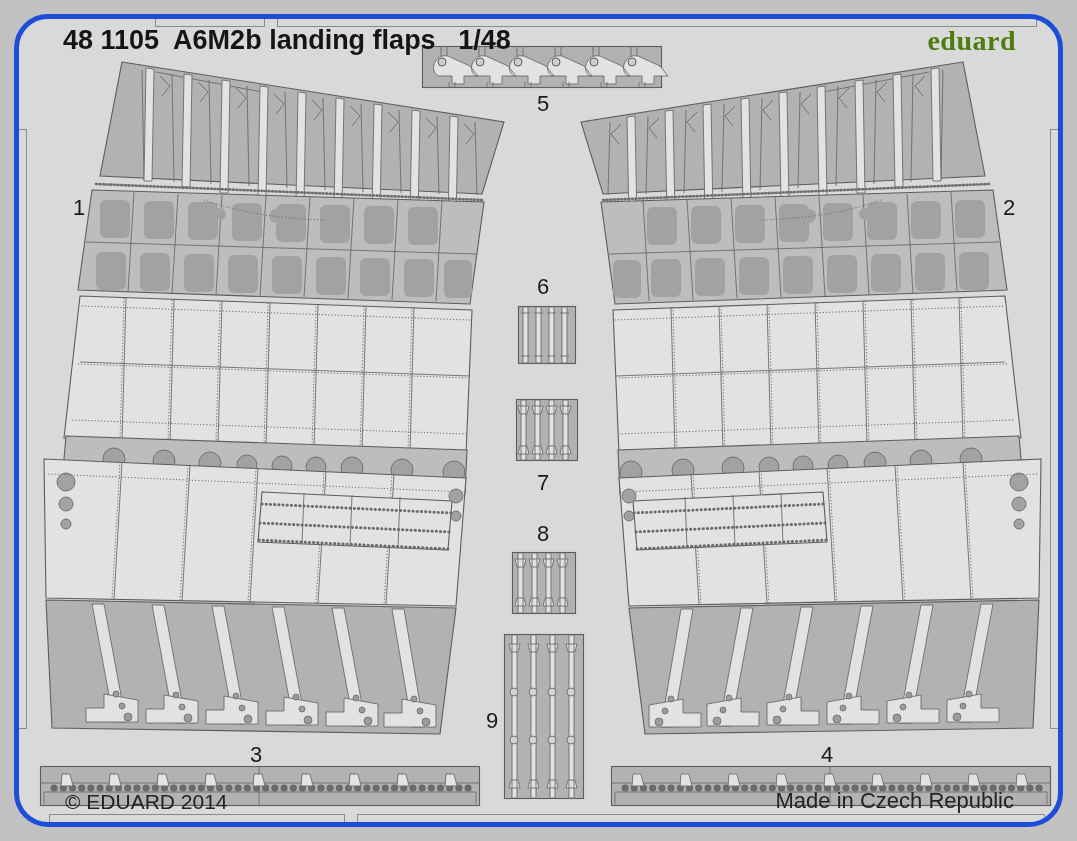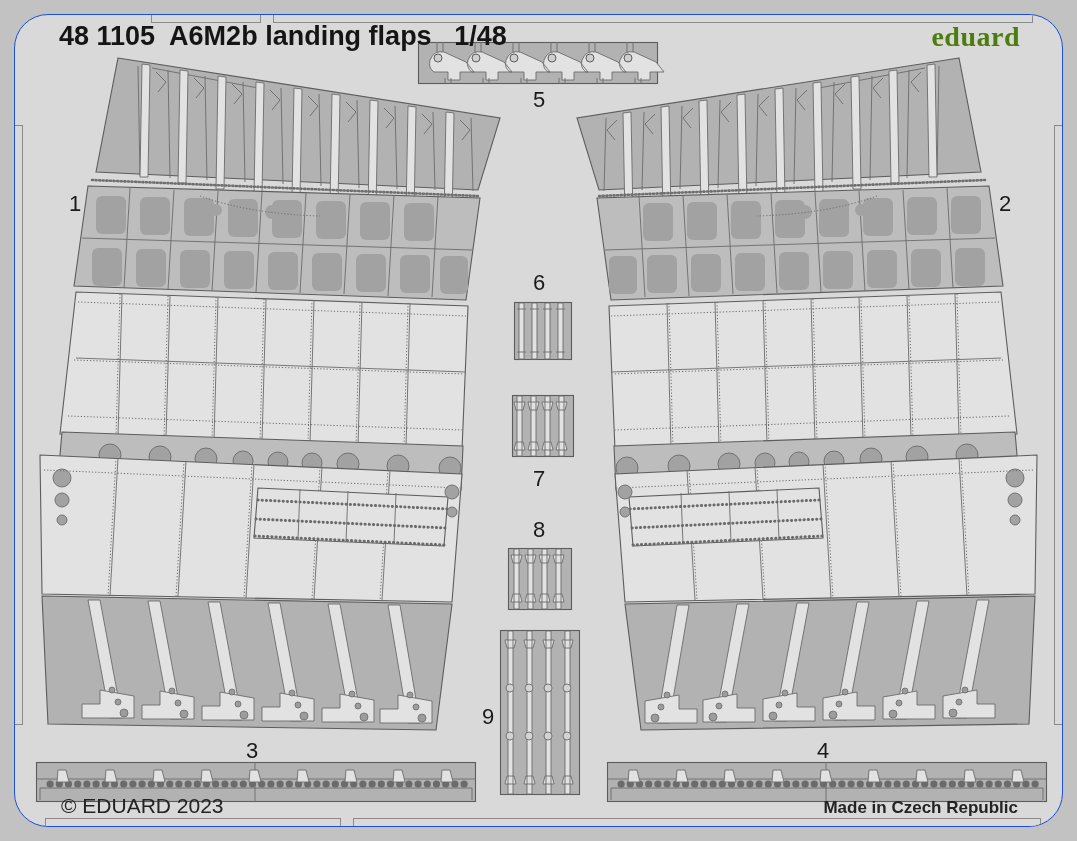--- a/index.html
+++ b/index.html
@@ -10,21 +10,21 @@
   }
   
   #fretframe{
     position:absolute;left:0;top:0;width:1077px;height:841px;
     background:#c2c2c2;
     box-sizing:border-box;
   }
   #fretinner{
     position:absolute;left:14px;top:14px;right:14px;bottom:14px;
     background:#d9d9d9;
-    border:1px solid #1d4ed8;
+    border:5px solid #1d4ed8;
     border-radius:34px;
     box-sizing:border-box;
     overflow:hidden;
   }
   .notch{position:absolute;background:#d9d9d9;border:1px solid #8a8a8a;box-sizing:border-box;}
   .notch.top{top:-1px;height:9px;}
   .notch.bottom{bottom:-1px;height:9px;}
   .notch.left{left:-1px;width:9px;}
   .notch.right{right:-1px;width:9px;}
 
@@ -39,21 +39,21 @@
     font-family:"Liberation Serif", serif;
     font-size:28px;font-weight:bold;color:#4d7c0f;
     letter-spacing:0.5px;
   }
   #copyright{
     position:absolute;left:46px;bottom:8px;
     font-size:21px;color:#232323;white-space:pre;
   }
   #madein{
     position:absolute;right:44px;bottom:8px;
-    font-size:17px;color:#232323;white-space:pre;font-weight:bold;
+    font-size:22px;color:#232323;white-space:pre;
   }
   .partnum{
     position:absolute;
     font-size:22px;color:#1a1a1a;
     transform:translate(-50%,-50%);
     pointer-events:none;
   }
 
   
   .svgwrap{position:absolute;left:0;top:0;width:1077px;height:841px;}
@@ -574,21 +574,21 @@
 
         <g>
           <use href="#hingestrip" x="607" y="762"></use>
         </g>
 
       </svg>
       </div>
 
       <div id="title">48 1105  A6M2b landing flaps   1/48</div>
       <div id="brand">eduard</div>
-      <div id="copyright">© EDUARD 2023</div>
+      <div id="copyright">© EDUARD 2014</div>
       <div id="madein">Made in Czech Republic</div>
 
       <div class="partnum" style="left:60px;top:189px;">1</div>
       <div class="partnum" style="left:990px;top:189px;">2</div>
       <div class="partnum" style="left:237px;top:736px;">3</div>
       <div class="partnum" style="left:808px;top:736px;">4</div>
       <div class="partnum" style="left:524px;top:85px;">5</div>
       <div class="partnum" style="left:524px;top:268px;">6</div>
       <div class="partnum" style="left:524px;top:464px;">7</div>
       <div class="partnum" style="left:524px;top:515px;">8</div>

